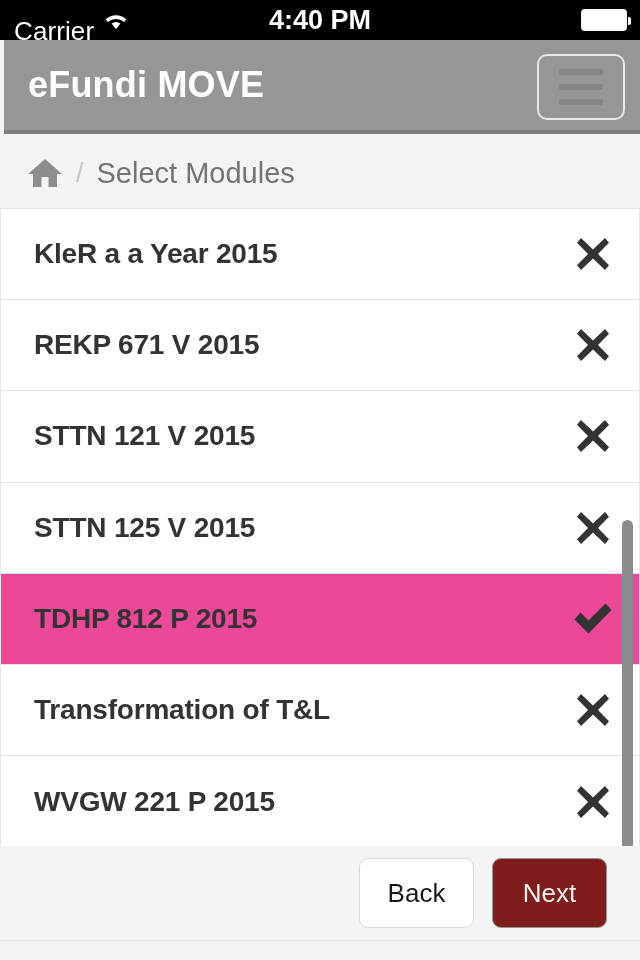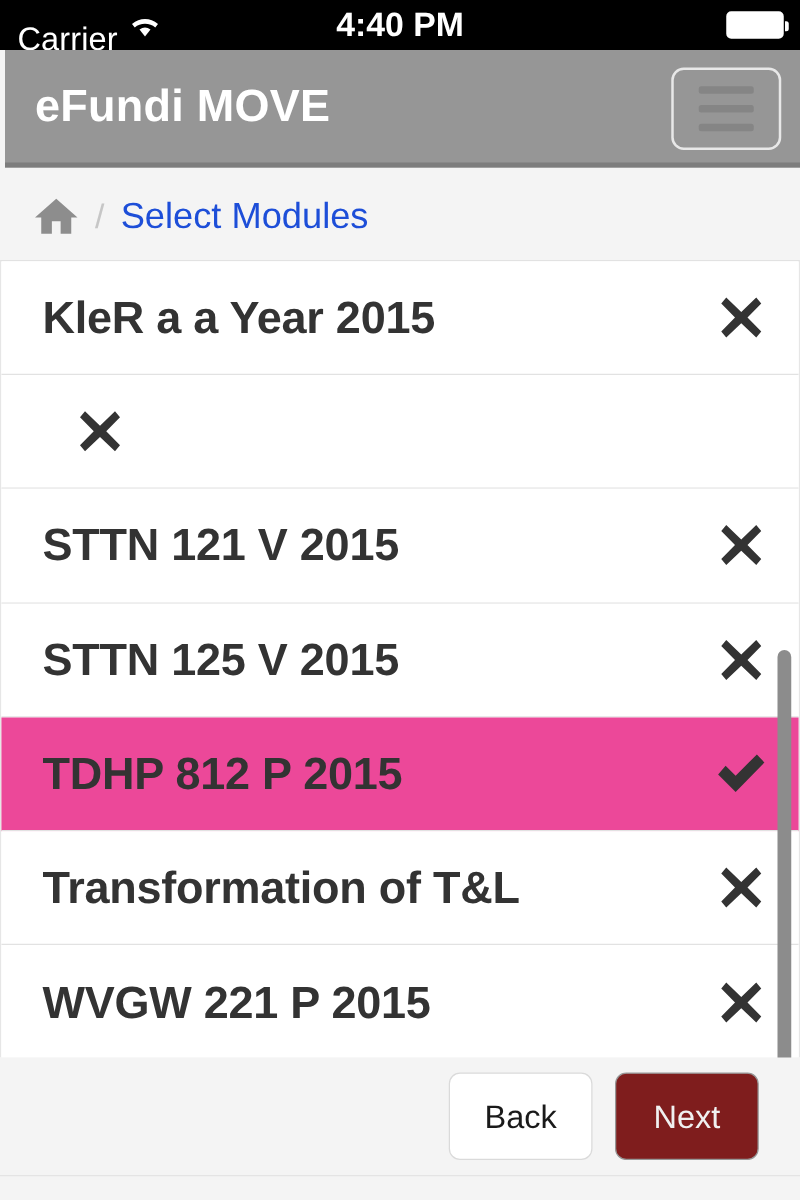--- a/index.html
+++ b/index.html
@@ -91,21 +91,21 @@
     background:#f4f4f4;
     display:flex; align-items:center;
     padding-left:27px;
     gap:13px;
   }
   .home-icon { display:block; width:36px; height:32px; }
   .crumb-sep {
     color:#c6c6c6; font-size:27px; line-height:1;
   }
   .crumb-text {
-    color:#1d4ed8; font-size:29px; line-height:1;
+    color:#737373; font-size:29px; line-height:1;
   }
 
   
   .list {
     position:absolute; top:208px; left:0;
     width:640px; height:638px;
     background:#fff;
     border-top:1px solid #e2e2e2;
     border-left:1px solid #e6e6e6;
     border-right:1px solid #e6e6e6;
@@ -117,21 +117,21 @@
     display:flex; align-items:center;
     padding:0 0 0 33px;
     background:#fff;
     border-bottom:1px solid #e2e2e2;
     cursor:pointer;
   }
   .row:last-child { border-bottom:none; }
   .row.selected { background:#ec4899; }
   .row-label {
     flex:1;
-    font-size:36px; font-weight:bold;
+    font-size:28px; font-weight:bold;
     color:#333333;
     letter-spacing:-0.2px;
     line-height:1;
     white-space:nowrap;
   }
   .row-state {
     width:92px;
     display:flex; align-items:center; justify-content:center;
     color:#333333;
     cursor:pointer;
@@ -237,20 +237,21 @@
     <div class="row">
       <span class="row-label">KleR a a Year 2015</span>
       <span class="row-state">
         <svg class="glyph-x" width="40" height="40" viewBox="0 0 40 40" xmlns="http://www.w3.org/2000/svg">
           <path d="M8 4 L20 15.5 L32 4 L36 8.8 L25 20 L36 31.2 L32 36 L20 24.5 L8 36 L4 31.2 L15 20 L4 8.8 Z" fill="#333333"></path>
         </svg>
       </span>
     </div>
 
     <div class="row">
+      <span class="row-label">REKP 671 V 2015</span>
       <span class="row-state">
         <svg class="glyph-x" width="40" height="40" viewBox="0 0 40 40" xmlns="http://www.w3.org/2000/svg">
           <path d="M8 4 L20 15.5 L32 4 L36 8.8 L25 20 L36 31.2 L32 36 L20 24.5 L8 36 L4 31.2 L15 20 L4 8.8 Z" fill="#333333"></path>
         </svg>
       </span>
     </div>
 
     <div class="row">
       <span class="row-label">STTN 121 V 2015</span>
       <span class="row-state">

